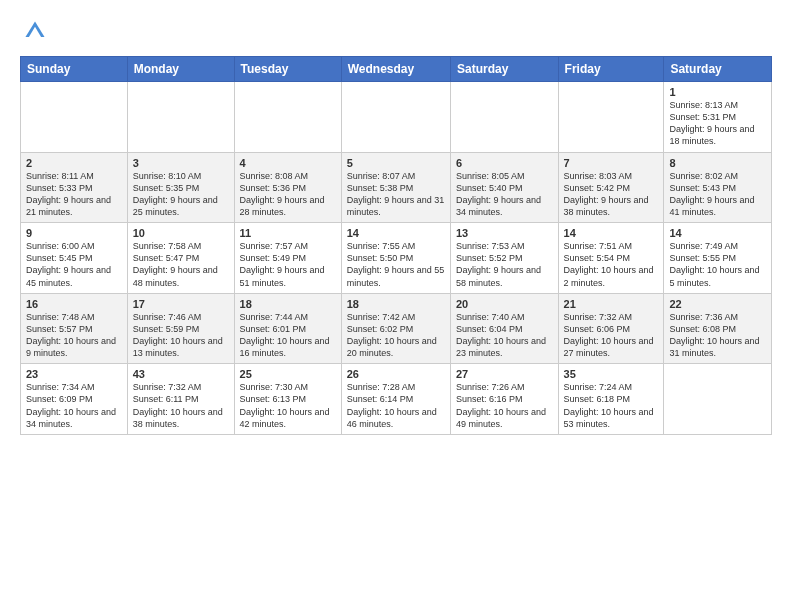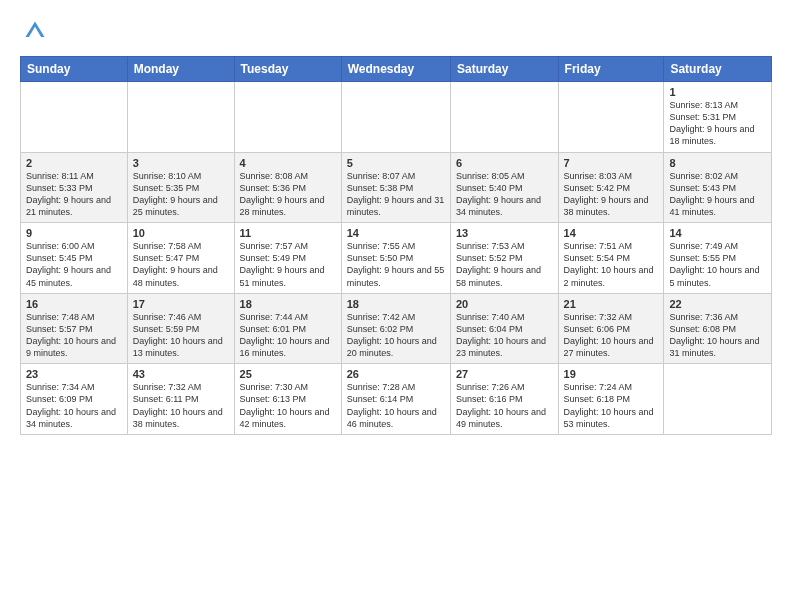--- a/index.html
+++ b/index.html
@@ -309,21 +309,21 @@
 Sunset: 6:14 PM
 Daylight: 10 hours and 46 minutes.</div>
           </td>
           <td>
             <span class="day-number">27</span>
             <div class="day-info">Sunrise: 7:26 AM
 Sunset: 6:16 PM
 Daylight: 10 hours and 49 minutes.</div>
           </td>
           <td>
-            <span class="day-number">19</span>
+            <span class="day-number">35</span>
             <div class="day-info">Sunrise: 7:24 AM
 Sunset: 6:18 PM
 Daylight: 10 hours and 53 minutes.</div>
           </td>
           <td class="empty-cell"></td>
         </tr>
       </tbody>
   </table>
 </div>
 

